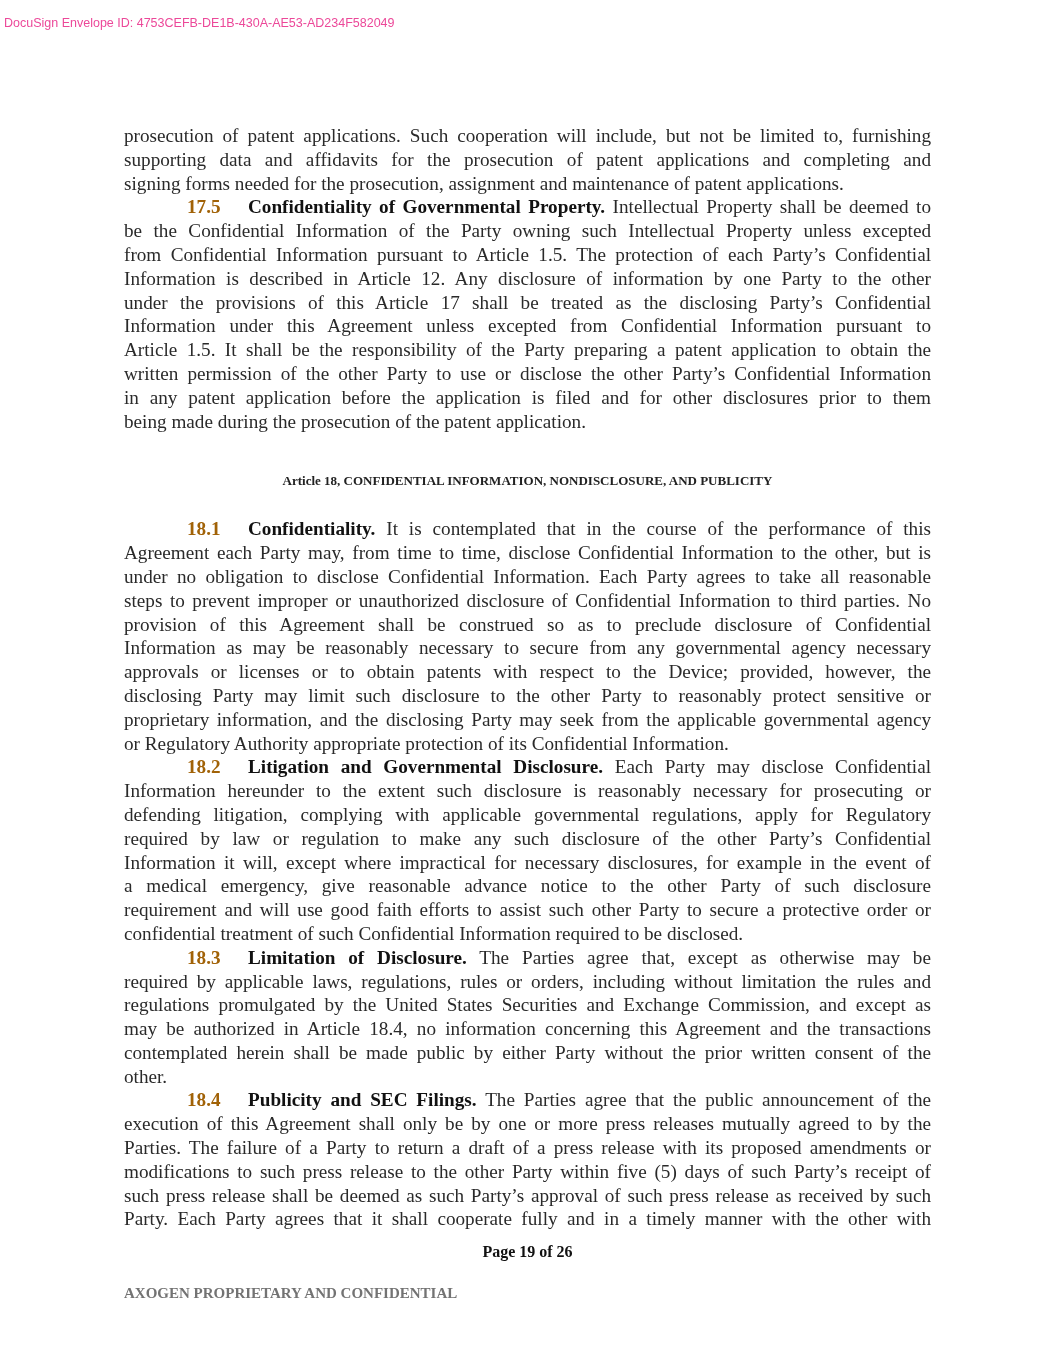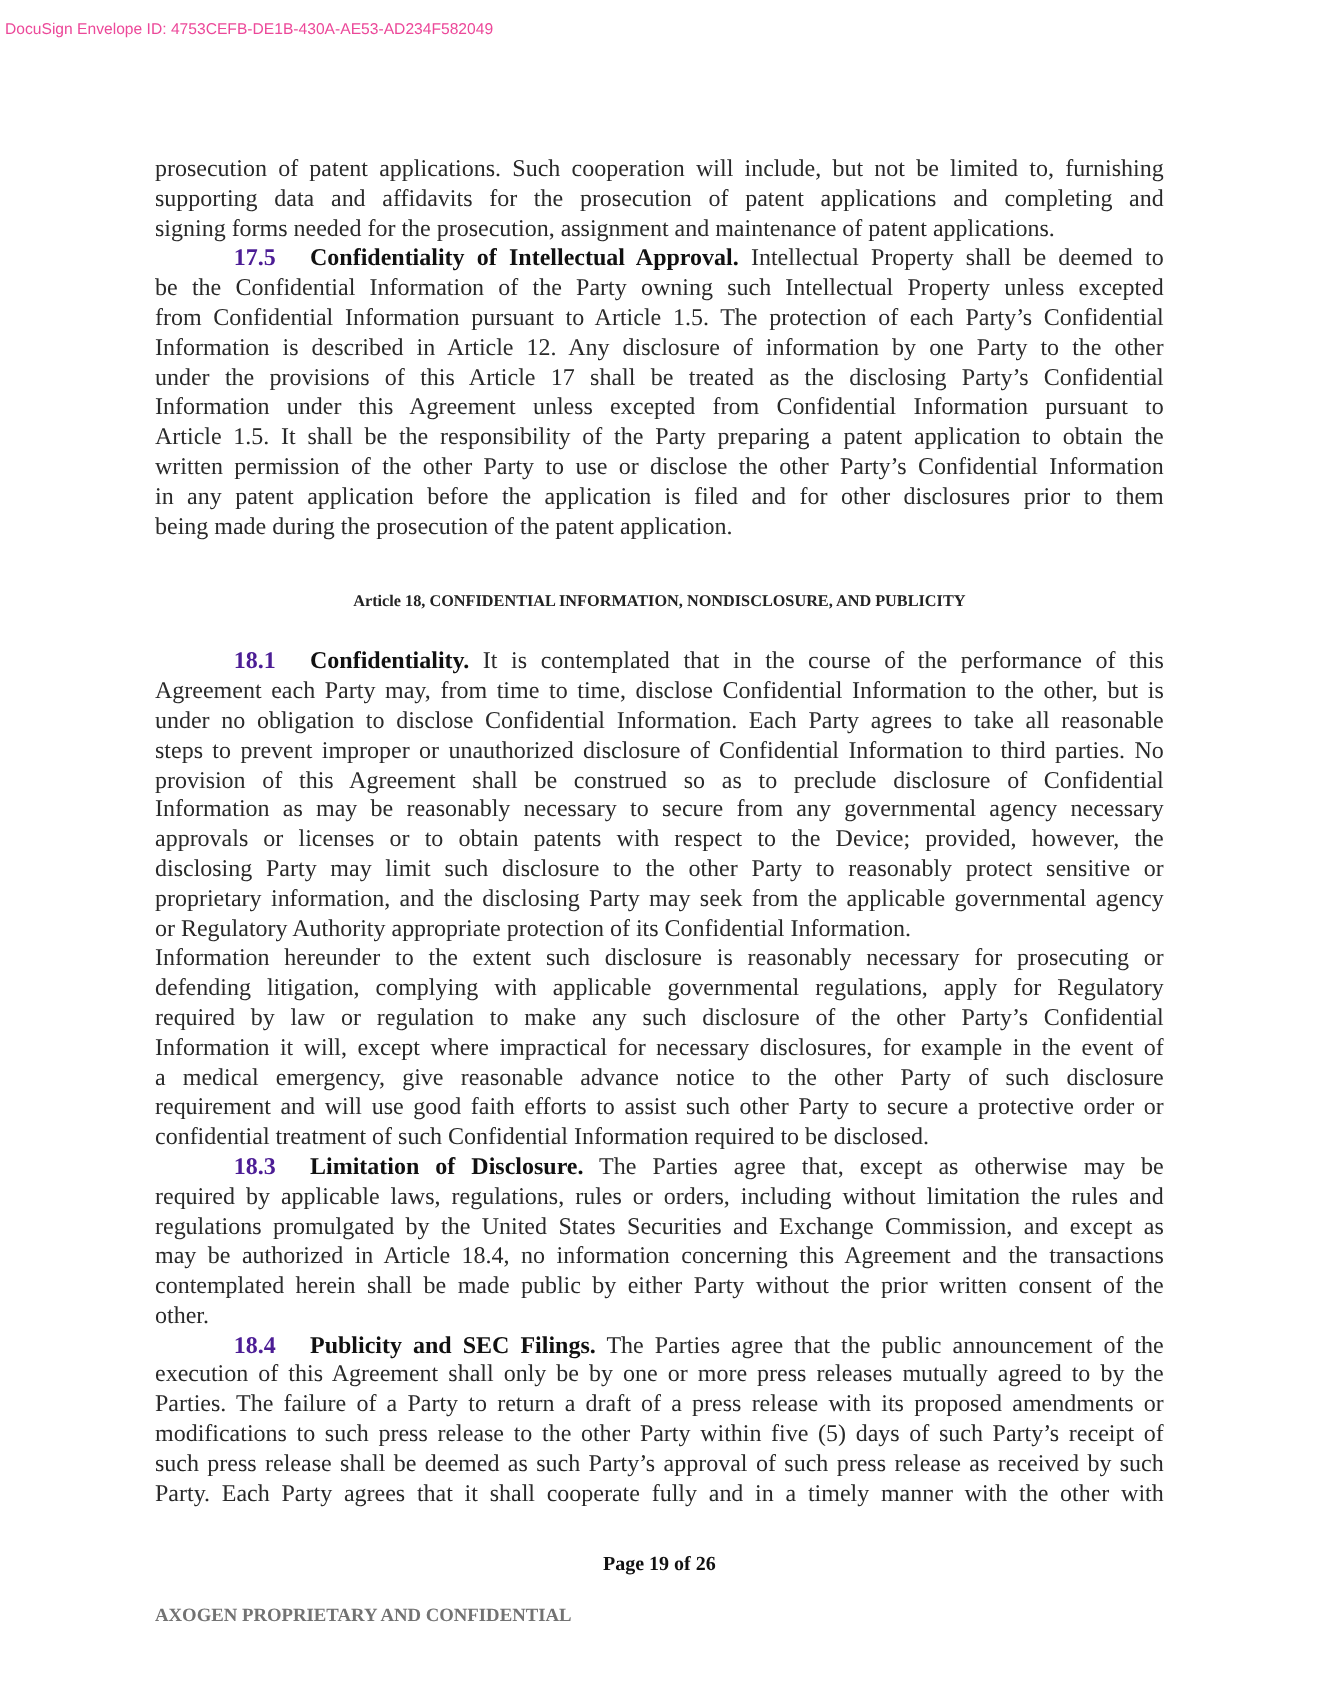--- a/index.html
+++ b/index.html
@@ -11,21 +11,21 @@
   .page {
     position: absolute; left: 124px; top: 124px; width: 807px;
     font-family: "Liberation Serif", serif; font-size: 19.2px; color: #2a2a2a;
   }
   .line {
     display: block; height: 23.8px; line-height: 23.8px; white-space: nowrap;
     text-align: justify; text-align-last: justify; overflow: hidden;
   }
   .line.last { text-align-last: left; }
   .indent { padding-left: 63px; }
-  .num { font-weight: bold; color: #4c1d95; display: inline-block; width: 61px; }
+  .num { font-weight: bold; color: #a16207; display: inline-block; width: 61px; }
   .hd { font-weight: bold; color: #111; }
   .article {
     display: block; text-align: center; font-weight: bold; color: #222;
     font-size: 13px; height: 24px; line-height: 24px; margin: 36px 0 24px 0;
   }
   .page-num {
     position: absolute; left: 0; width: 1055px; top: 1243px; text-align: center;
     font-family: "Liberation Serif", serif; font-weight: bold; font-size: 16px; color: #111;
   }
   .footer {
@@ -40,21 +40,21 @@
 
 <div class="page">
 
   <div>
     <span class="line">prosecution of patent applications. Such cooperation will include, but not be limited to, furnishing</span>
     <span class="line">supporting data and affidavits for the prosecution of patent applications and completing and</span>
     <span class="line last">signing forms needed for the prosecution, assignment and maintenance of patent applications.</span>
   </div>
 
   <div>
-    <span class="line indent"><span class="num">17.5</span><span class="hd">Confidentiality of Intellectual Approval.</span><span> Intellectual Property shall be deemed to</span></span>
+    <span class="line indent"><span class="num">17.5</span><span class="hd">Confidentiality of Governmental Property.</span><span> Intellectual Property shall be deemed to</span></span>
     <span class="line">be the Confidential Information of the Party owning such Intellectual Property unless excepted</span>
     <span class="line">from Confidential Information pursuant to Article 1.5. The protection of each Party’s Confidential</span>
     <span class="line">Information is described in Article 12. Any disclosure of information by one Party to the other</span>
     <span class="line">under the provisions of this Article 17 shall be treated as the disclosing Party’s Confidential</span>
     <span class="line">Information under this Agreement unless excepted from Confidential Information pursuant to</span>
     <span class="line">Article 1.5. It shall be the responsibility of the Party preparing a patent application to obtain the</span>
     <span class="line">written permission of the other Party to use or disclose the other Party’s Confidential Information</span>
     <span class="line">in any  patent application before the application is filed and for other disclosures prior to them</span>
     <span class="line last">being made during the prosecution of the patent application.</span>
   </div>
@@ -68,20 +68,21 @@
     <span class="line">steps to prevent improper or unauthorized disclosure of Confidential Information to third parties. No</span>
     <span class="line">provision of this Agreement shall be construed so as to preclude disclosure of Confidential</span>
     <span class="line">Information as may be reasonably necessary to secure from any governmental agency necessary</span>
     <span class="line">approvals or licenses or to obtain patents with respect to the Device; provided, however, the</span>
     <span class="line">disclosing Party may limit such disclosure to the other Party to reasonably protect sensitive or</span>
     <span class="line">proprietary information, and the disclosing Party may seek from the applicable governmental agency</span>
     <span class="line last">or Regulatory Authority appropriate protection of its Confidential Information.</span>
   </div>
 
   <div>
+    <span class="line indent"><span class="num">18.2</span><span class="hd">Litigation and Governmental Disclosure.</span><span> Each Party may disclose Confidential</span></span>
     <span class="line">Information hereunder to the extent such disclosure is reasonably necessary for prosecuting or</span>
     <span class="line">defending litigation, complying with applicable governmental regulations, apply for Regulatory</span>
     <span class="line">required by law or regulation to make any such disclosure of the other Party’s Confidential</span>
     <span class="line">Information it will, except where impractical for necessary disclosures, for example in the event of</span>
     <span class="line">a medical emergency, give reasonable advance notice to the other Party of such disclosure</span>
     <span class="line">requirement and will use good faith efforts to assist such other Party to secure a protective order or</span>
     <span class="line last">confidential treatment of such Confidential Information required to be disclosed.</span>
   </div>
 
   <div>

